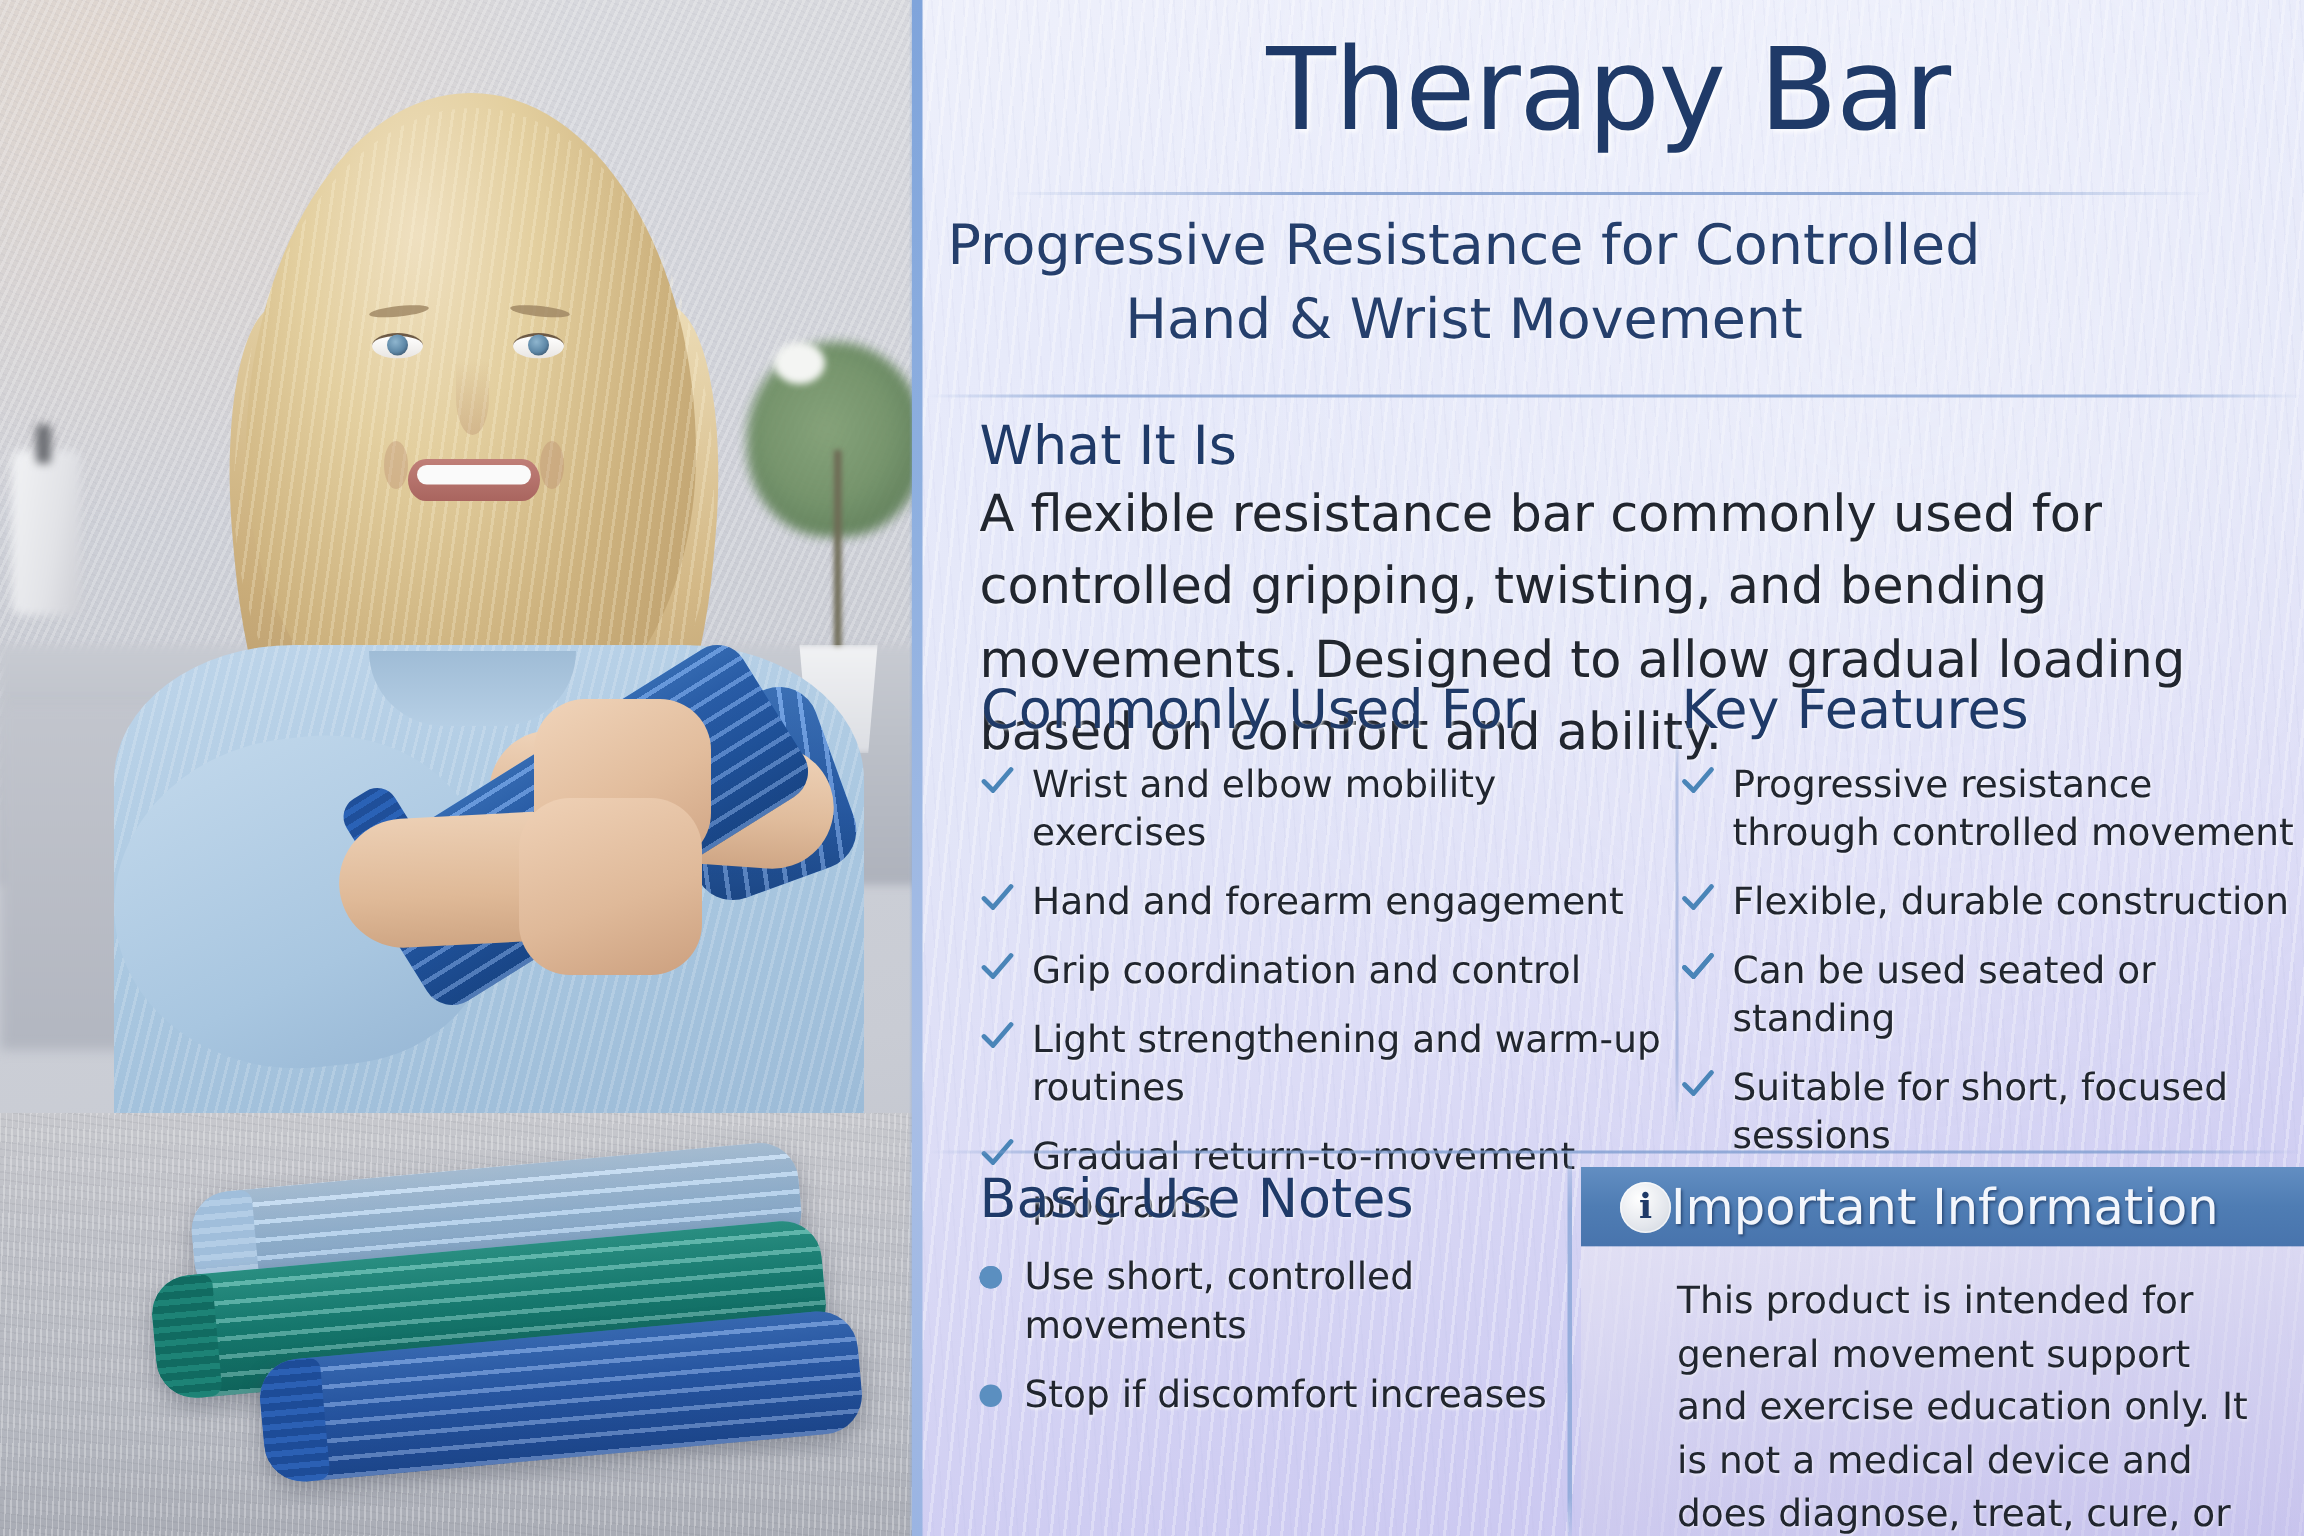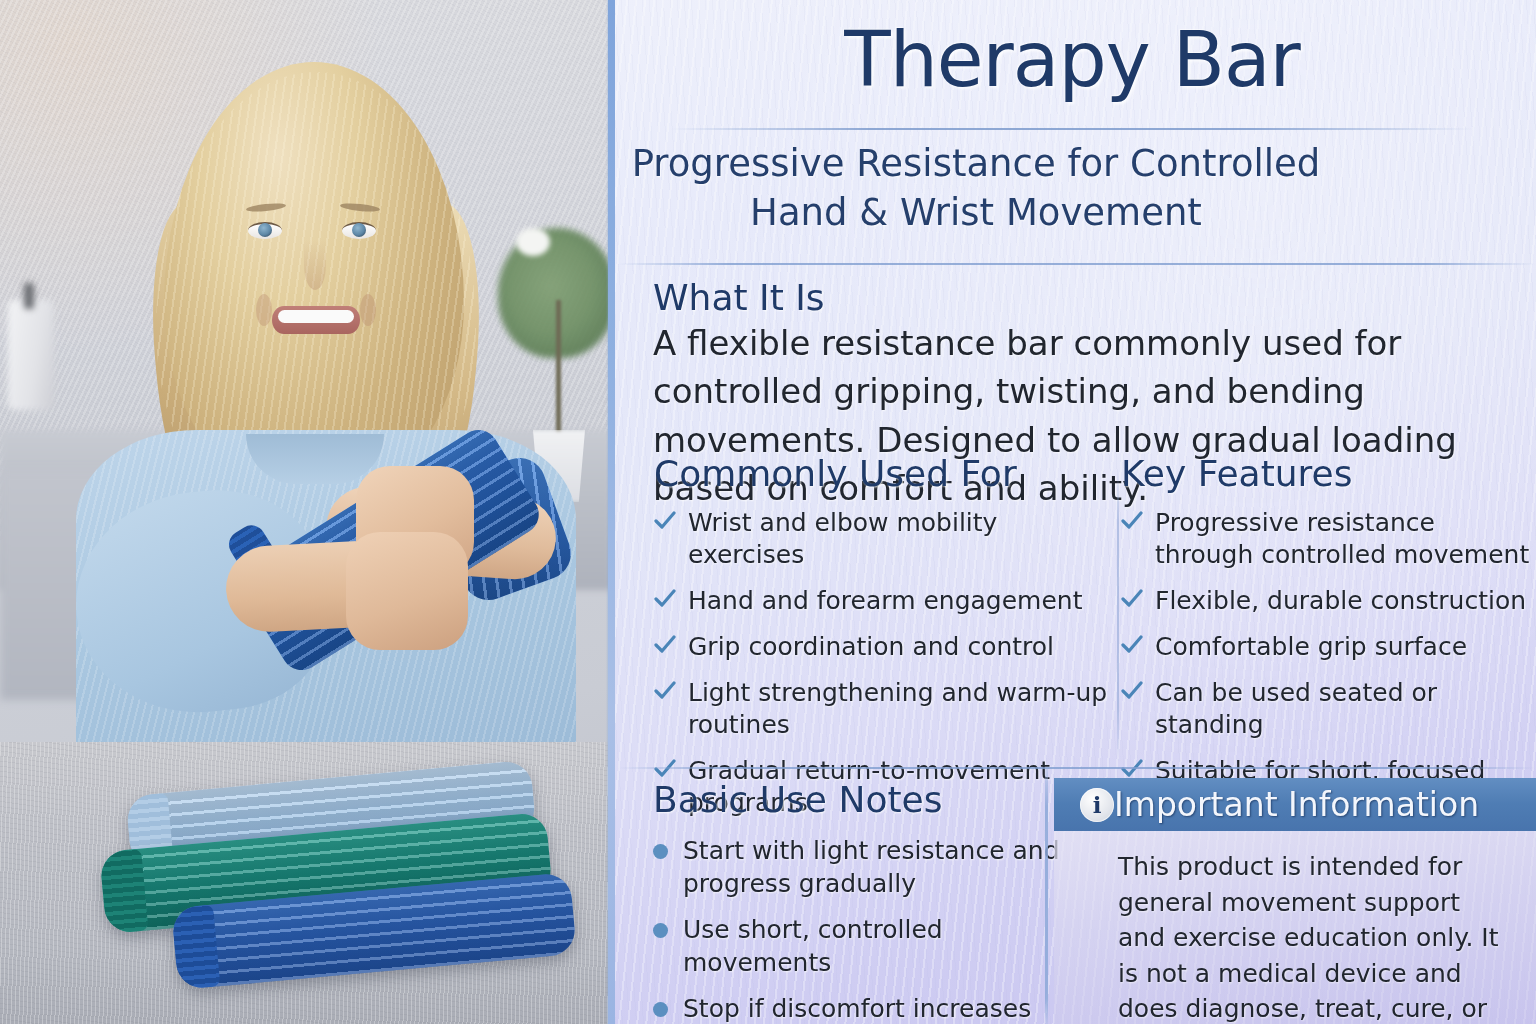--- a/index.html
+++ b/index.html
@@ -370,21 +370,20 @@
                 </svg>
               </span>
             <span>Flexible, durable construction</span>
           </li>
           <li>
             <span class="chk">
                 <svg width="22" height="22" viewBox="0 0 22 22">
                   <path d="M2 11 L8 17 L20 3" fill="none" stroke="#4a85b8" stroke-width="3.2" stroke-linecap="round" stroke-linejoin="round"></path>
                 </svg>
               </span>
-            <span>Comfortable grip surface</span>
           </li>
           <li>
             <span class="chk">
                 <svg width="22" height="22" viewBox="0 0 22 22">
                   <path d="M2 11 L8 17 L20 3" fill="none" stroke="#4a85b8" stroke-width="3.2" stroke-linecap="round" stroke-linejoin="round"></path>
                 </svg>
               </span>
             <span>Can be used seated or standing</span>
           </li>
           <li>
@@ -398,21 +397,20 @@
         </ul>
       </div>
 
       <div class="rule-full" style="top:767px"></div>
 
       <div class="notes">
         <div class="sec-h">Basic Use Notes</div>
         <ul class="dot">
           <li>
             <span class="dot"></span>
-            <span>Start with light resistance and progress gradually</span>
           </li>
           <li>
             <span class="dot"></span>
             <span>Use short, controlled movements</span>
           </li>
           <li>
             <span class="dot"></span>
             <span>Stop if discomfort increases</span>
           </li>
         </ul>

